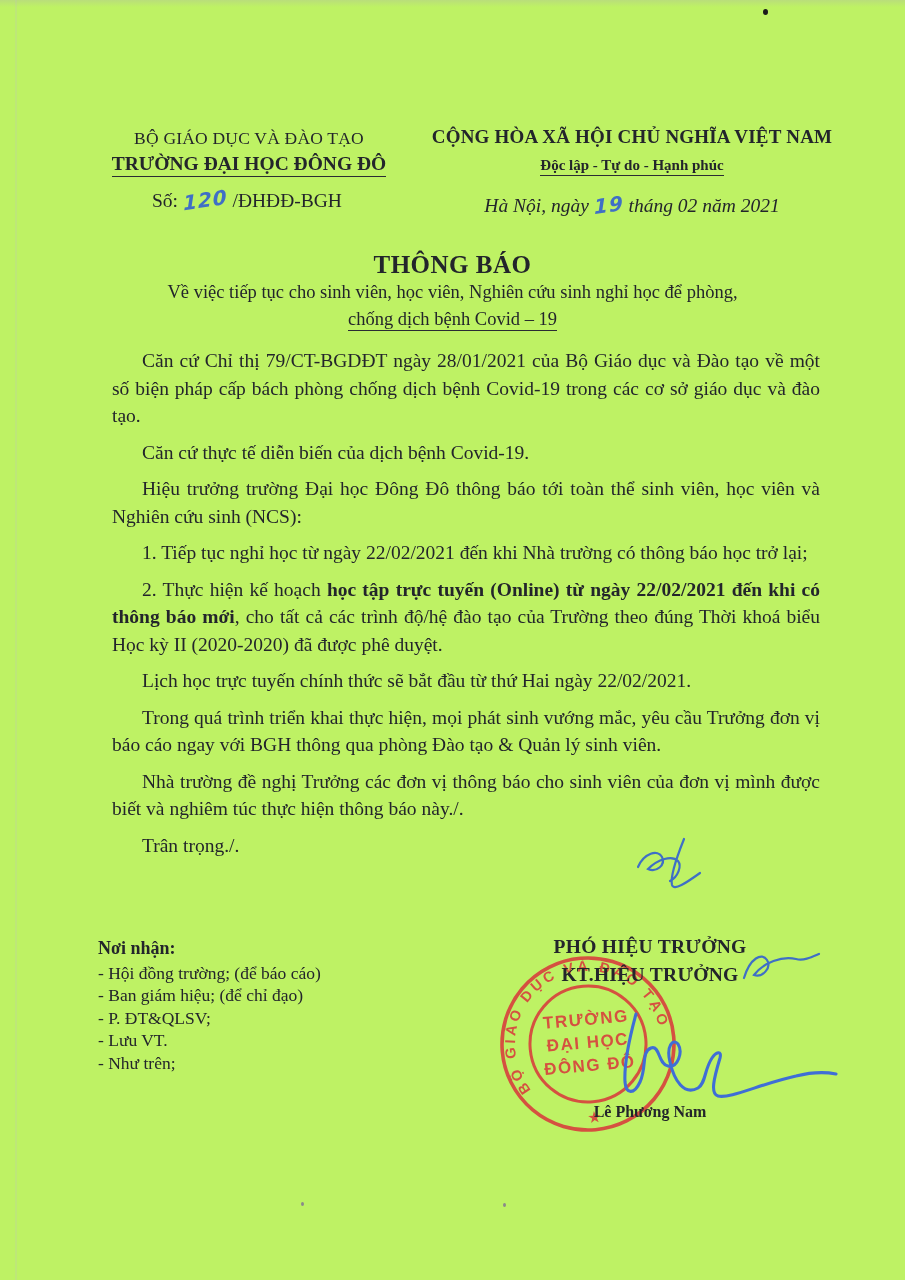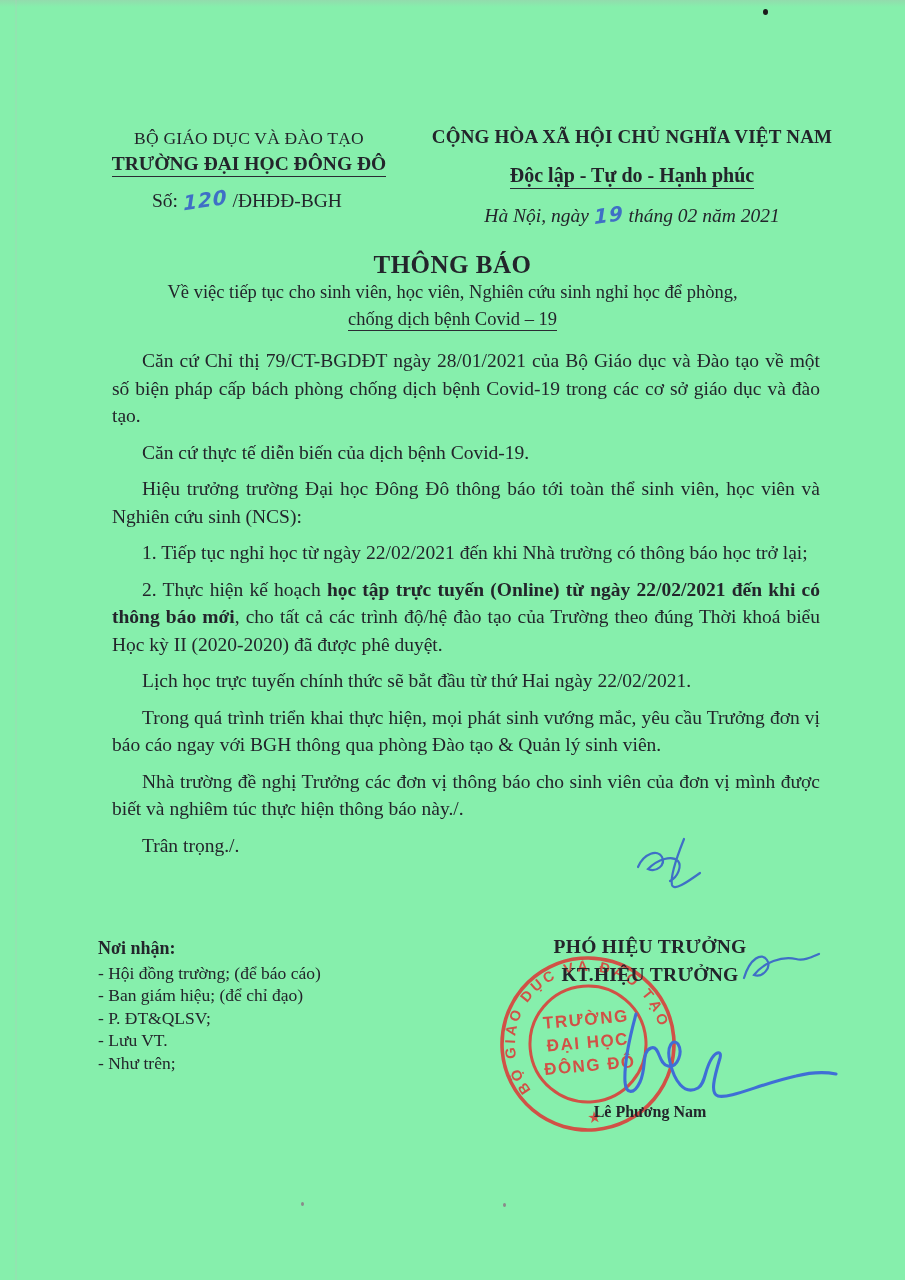--- a/index.html
+++ b/index.html
@@ -1,36 +1,36 @@
 <!DOCTYPE html>
 <html style="--hand-blue: #3f6fc6;"><head>
 <meta charset="utf-8">
 <style>
   html,body{margin:0;padding:0;background:#ffffff;}
   .page{
     position:relative;width:905px;height:1280px;margin:0 auto;
-    background:#86efac;overflow:hidden;
+    background:#bef264;overflow:hidden;
     font-family:"Liberation Serif", serif;color:#23252b;
   }
   .abs{position:absolute;}
   
   .edge-top{top:0;left:0;right:0;height:7px;background:linear-gradient(180deg,rgba(175,175,175,.30),rgba(255,255,255,0));}
   .edge-left{top:0;bottom:0;left:15px;width:2px;background:rgba(190,190,190,.22);}
   .dot{border-radius:50%;background:#1b1b1b;}
   .speck{border-radius:50%;background:#8a8a8a;}
   
   .hdr-left{left:103px;top:126px;width:292px;text-align:center;line-height:25px;}
   .org-parent{font-size:17.5px;letter-spacing:.2px;}
   .org-name{font-size:19.5px;font-weight:bold;}
   .org-name .ul{border-bottom:1.6px solid #2a2c33;padding-bottom:2px;}
   .doc-no{left:152px;top:188px;font-size:19.5px;}
   .hand{color:var(--hand-blue,#3f6fc6);font-style:italic;font-weight:600;display:inline-block;transform:rotate(-8deg) skewX(-6deg);font-family:"DejaVu Sans",sans-serif;font-size:20px;letter-spacing:1px;}
   .hdr-right{left:428px;top:124px;width:408px;text-align:center;line-height:25px;}
   .nat-1{font-size:19px;font-weight:bold;letter-spacing:.2px;}
-  .nat-2{font-size:20px;font-weight:bold;margin-top:14px;}
+  .nat-2{font-size:15px;font-weight:bold;margin-top:4px;}
   .nat-2 .ul{border-bottom:1.7px solid #2a2c33;padding-bottom:2px;}
   .date-line{font-style:italic;font-size:19.5px;margin-top:15px;}
   
   .title-block{left:0;top:251px;width:905px;text-align:center;}
   .doc-title{font-size:25px;font-weight:bold;line-height:28px;letter-spacing:.5px;}
   .doc-sub{font-size:18.5px;line-height:26.5px;}
   .doc-sub .ul{border-bottom:1.4px solid #2a2c33;padding-bottom:1px;}
   
   .body-block{left:112px;top:347px;width:708px;font-size:19.5px;line-height:27.5px;text-align:justify;}
   .body-block p{margin:0 0 9px 0;text-indent:30px;}

